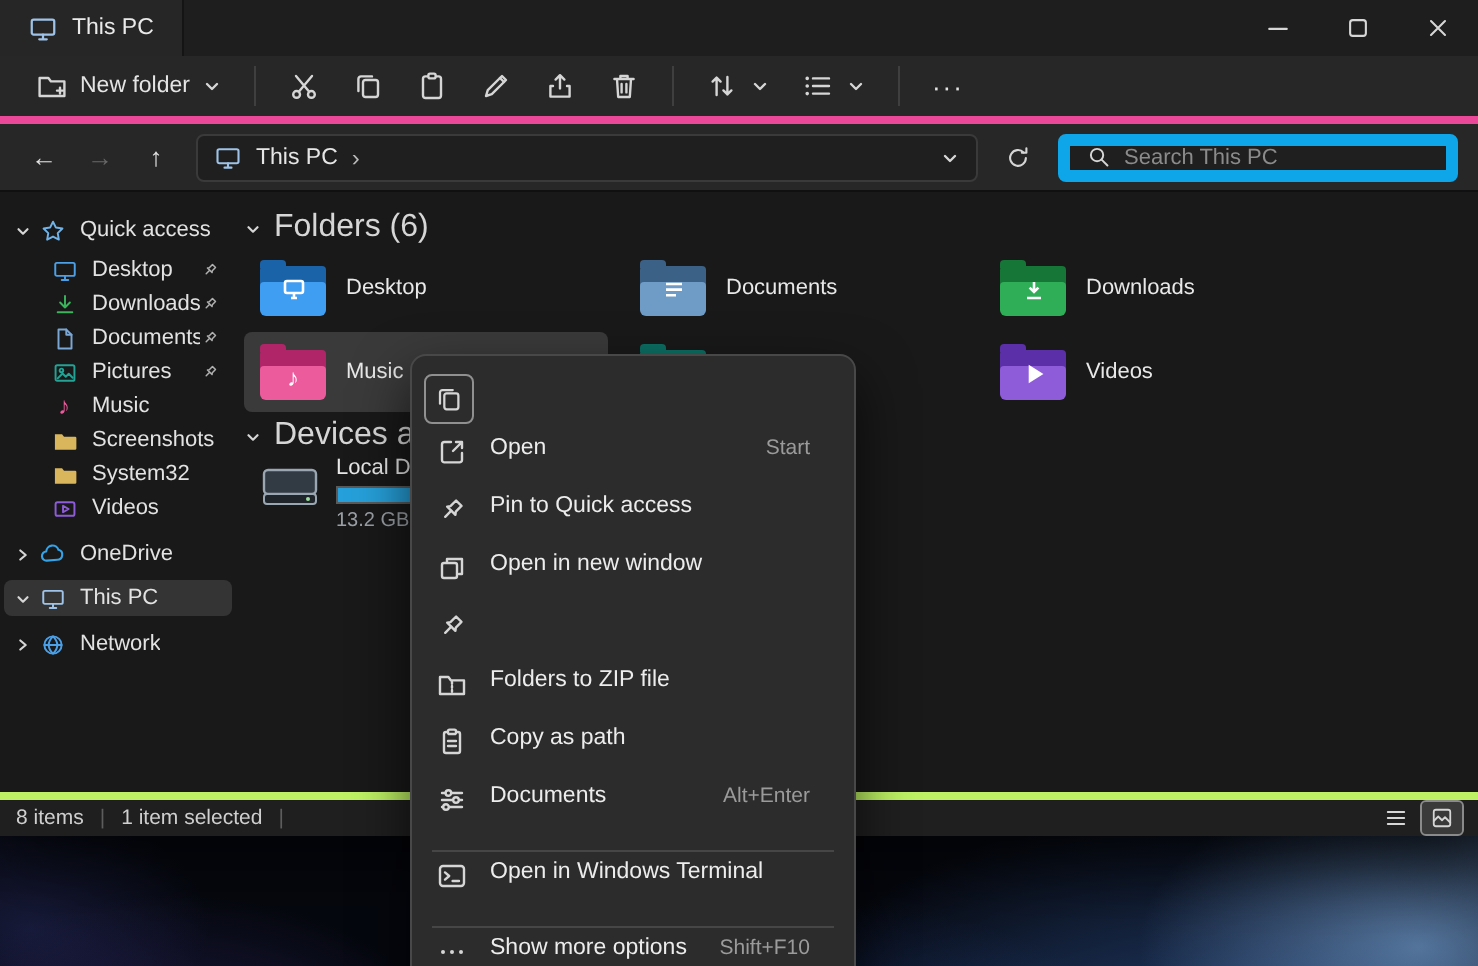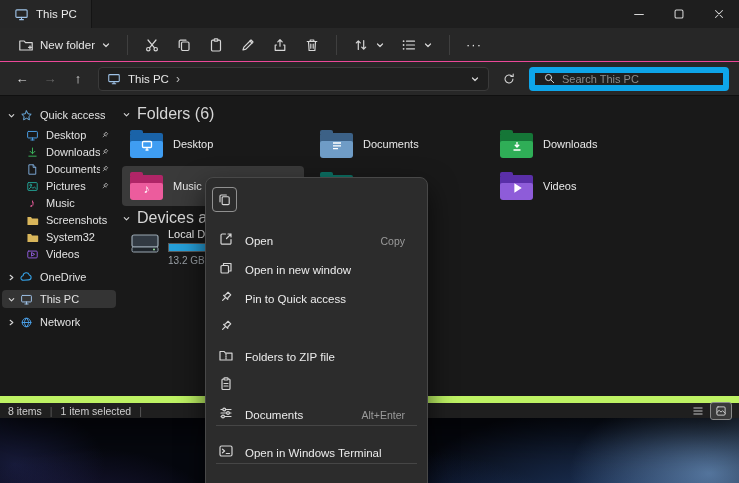--- a/index.html
+++ b/index.html
@@ -17,21 +17,21 @@
   svg.ic{stroke:#d6d6d6;fill:none;stroke-width:1.2;stroke-linecap:round;stroke-linejoin:round;display:block}
 
   
   .titlebar{position:absolute;left:0;top:0;right:0;height:28px;background:#1e1e1e;display:flex;align-items:center}
   .tab{display:flex;align-items:center;gap:7px;padding:0 14px;height:100%;background:#262626;border-right:1px solid #141414}
   .tab-title{font-size:11.5px;color:#eaeaea;white-space:nowrap}
   .wcs{margin-left:auto;display:flex;height:100%}
   .wc{width:40px;height:100%;display:flex;align-items:center;justify-content:center}
 
   
-  .toolbar{position:absolute;top:28px;left:0;right:0;height:34px;background:#272727;display:flex;align-items:center;padding:0 10px;border-bottom:1px solid #ec4899}
+  .toolbar{position:absolute;top:28px;left:0;right:0;height:34px;background:#272727;display:flex;align-items:center;padding:0 10px;border-bottom:4px solid #ec4899}
   .tbtn{display:flex;align-items:center;gap:6px;padding:5px 8px;border-radius:4px;color:#e4e4e4;font-size:11.5px;white-space:nowrap}
   .tsep{width:1px;height:20px;background:#3f3f3f;margin:0 8px}
   .more-label{font-size:13px;color:#e4e4e4;letter-spacing:1px}
 
   
   .addressbar{position:absolute;top:62px;left:0;right:0;height:34px;background:#272727;display:flex;align-items:center;padding:0 10px;gap:4px;border-bottom:1px solid #101010}
   .navbtn{width:24px;height:24px;display:flex;align-items:center;justify-content:center;color:#e0e0e0;font-size:13px;border-radius:4px}
   .navbtn.disabled{color:#676767}
   .crumbbox{flex:1;height:24px;background:#1f1f1f;border:1px solid #3a3a3a;border-radius:4px;display:flex;align-items:center;padding:0 8px;gap:7px;margin:0 4px}
   .crumb-loc{font-size:11.5px;color:#e6e6e6}
@@ -64,31 +64,31 @@
   .fglyph svg{stroke:#fff;stroke-width:1.3}
   .mnote{font-size:12px;font-weight:bold;color:#fff;line-height:1}
   .drive-tile{align-items:flex-start;padding-top:4px}
   .drive-info{margin-left:8px}
   .drive-name{font-size:11px;color:#e8e8e8;white-space:nowrap}
   .drive-bar{width:100px;height:9px;background:#3f3f3f;border:1px solid #5a5a5a;margin-top:3px}
   .drive-fill{display:block;height:100%;background:#26a0da}
   .drive-free{font-size:10px;color:#9aa0a6;margin-top:3px;white-space:nowrap}
 
   
-  .statusbar{position:absolute;left:0;bottom:0;right:0;height:22px;background:#1f1f1f;border-top:7px solid #bef264;display:flex;align-items:center;padding:0 8px;font-size:10.5px;color:#cfcfcf;gap:8px}
+  .statusbar{position:absolute;left:0;bottom:0;right:0;height:22px;background:#1f1f1f;border-top:4px solid #bef264;display:flex;align-items:center;padding:0 8px;font-size:10.5px;color:#cfcfcf;gap:8px}
   .sdiv{color:#5d5d5d}
   .sb-right{margin-left:auto;display:flex;gap:3px}
   .sb-ic{width:20px;height:16px;display:flex;align-items:center;justify-content:center;border-radius:2px}
   .sb-ic.active{background:#3a3a3a;outline:1px solid #8a8a8a}
 
   
   .menu{position:absolute;left:205px;top:177px;width:223px;background:#2c2c2c;border:1px solid #484848;border-radius:8px;box-shadow:0 12px 28px rgba(0,0,0,.65);padding:4px;z-index:50}
   .menu-iconrow{height:34px;display:flex;align-items:center;padding:0 2px;margin-bottom:2px}
   .menu-iconbtn{width:25px;height:25px;border:1px solid #909090;border-radius:4px;background:transparent;display:flex;align-items:center;justify-content:center;cursor:default}
-  .mi{height:29px;display:flex;align-items:flex-end;padding:0 8px;border-radius:4px;color:#ececec;font-size:11.5px}
+  .mi{height:29px;display:flex;align-items:flex-start;padding:0 8px;border-radius:4px;color:#ececec;font-size:11.5px}
   .mi-ic{width:16px;margin-right:11px;flex:none}
   .mi-label{flex:1;white-space:nowrap}
   .mi-short{color:#9b9b9b;font-size:10.5px;margin-left:8px;padding-right:10px;white-space:nowrap}
   .msep{height:1px;background:#464646;margin:4px 6px}
 </style>
 </head>
 <body>
 
 <div class="screen">
   <div class="wallpaper"></div>
@@ -506,42 +506,42 @@
           </svg>
       </button>
     </div>
 
     <div class="mi">
       <svg class="ic mi-ic" width="16" height="16" viewBox="0 0 16 16">
           <path d="M13 8.5V12a1.2 1.2 0 01-1.2 1.2H4.2A1.2 1.2 0 013 12V4.2A1.2 1.2 0 014.2 3H7.5"></path>
           <path d="M10 3h3v3M13 3L8.5 7.5"></path>
         </svg>
       <span class="mi-label">Open</span>
-      <span class="mi-short">Copy</span>
-    </div>
-    <div class="mi">
-      <svg class="ic mi-ic" width="16" height="16" viewBox="0 0 16 16">
-          <path d="M5.5 5V3.5h7.5V11h-1.5"></path>
-          <rect x="3" y="5.5" width="7.5" height="7.5" rx="1"></rect>
-        </svg>
-      <span class="mi-label">Open in new window</span>
-      <span class="mi-short"></span>
+      <span class="mi-short">Start</span>
     </div>
     <div class="mi">
       <svg class="ic mi-ic" width="16" height="16" viewBox="0 0 16 16">
           <g transform="rotate(45 8 8)">
             <path d="M6.1 3.2h3.8v4l1 1.3H5.1l1-1.3z"></path>
             <path d="M8 8.5v4.3"></path>
           </g>
         </svg>
       <span class="mi-label">Pin to Quick access</span>
       <span class="mi-short"></span>
     </div>
     <div class="mi">
       <svg class="ic mi-ic" width="16" height="16" viewBox="0 0 16 16">
+          <path d="M5.5 5V3.5h7.5V11h-1.5"></path>
+          <rect x="3" y="5.5" width="7.5" height="7.5" rx="1"></rect>
+        </svg>
+      <span class="mi-label">Open in new window</span>
+      <span class="mi-short"></span>
+    </div>
+    <div class="mi">
+      <svg class="ic mi-ic" width="16" height="16" viewBox="0 0 16 16">
           <g transform="rotate(45 8 8)">
             <path d="M6.1 3.2h3.8v4l1 1.3H5.1l1-1.3z"></path>
             <path d="M8 8.5v4.3"></path>
           </g>
         </svg>
       <span class="mi-short"></span>
     </div>
     <div class="mi">
       <svg class="ic mi-ic" width="16" height="16" viewBox="0 0 16 16">
           <path d="M2 4.5h4.2l1.3 1.7H14V13H2z"></path>
@@ -549,20 +549,21 @@
         </svg>
       <span class="mi-label">Folders to ZIP file</span>
       <span class="mi-short"></span>
     </div>
     <div class="mi">
       <svg class="ic mi-ic" width="16" height="16" viewBox="0 0 16 16">
           <rect x="4" y="3" width="8" height="10.5" rx="1"></rect>
           <rect x="6" y="1.8" width="4" height="2.2" rx="0.8" fill="#2c2c2c"></rect>
           <path d="M6 7.5h4M6 10h4"></path>
         </svg>
+      <span class="mi-label">Copy as path</span>
       <span class="mi-short"></span>
     </div>
     <div class="mi">
       <svg class="ic mi-ic" width="16" height="16" viewBox="0 0 16 16">
           <path d="M3 4.5h10M3 8h10M3 11.5h10"></path>
           <circle cx="6.2" cy="4.5" r="1.4" fill="#2c2c2c"></circle>
           <circle cx="10" cy="8" r="1.4" fill="#2c2c2c"></circle>
           <circle cx="5" cy="11.5" r="1.4" fill="#2c2c2c"></circle>
         </svg>
       <span class="mi-label">Documents</span>

